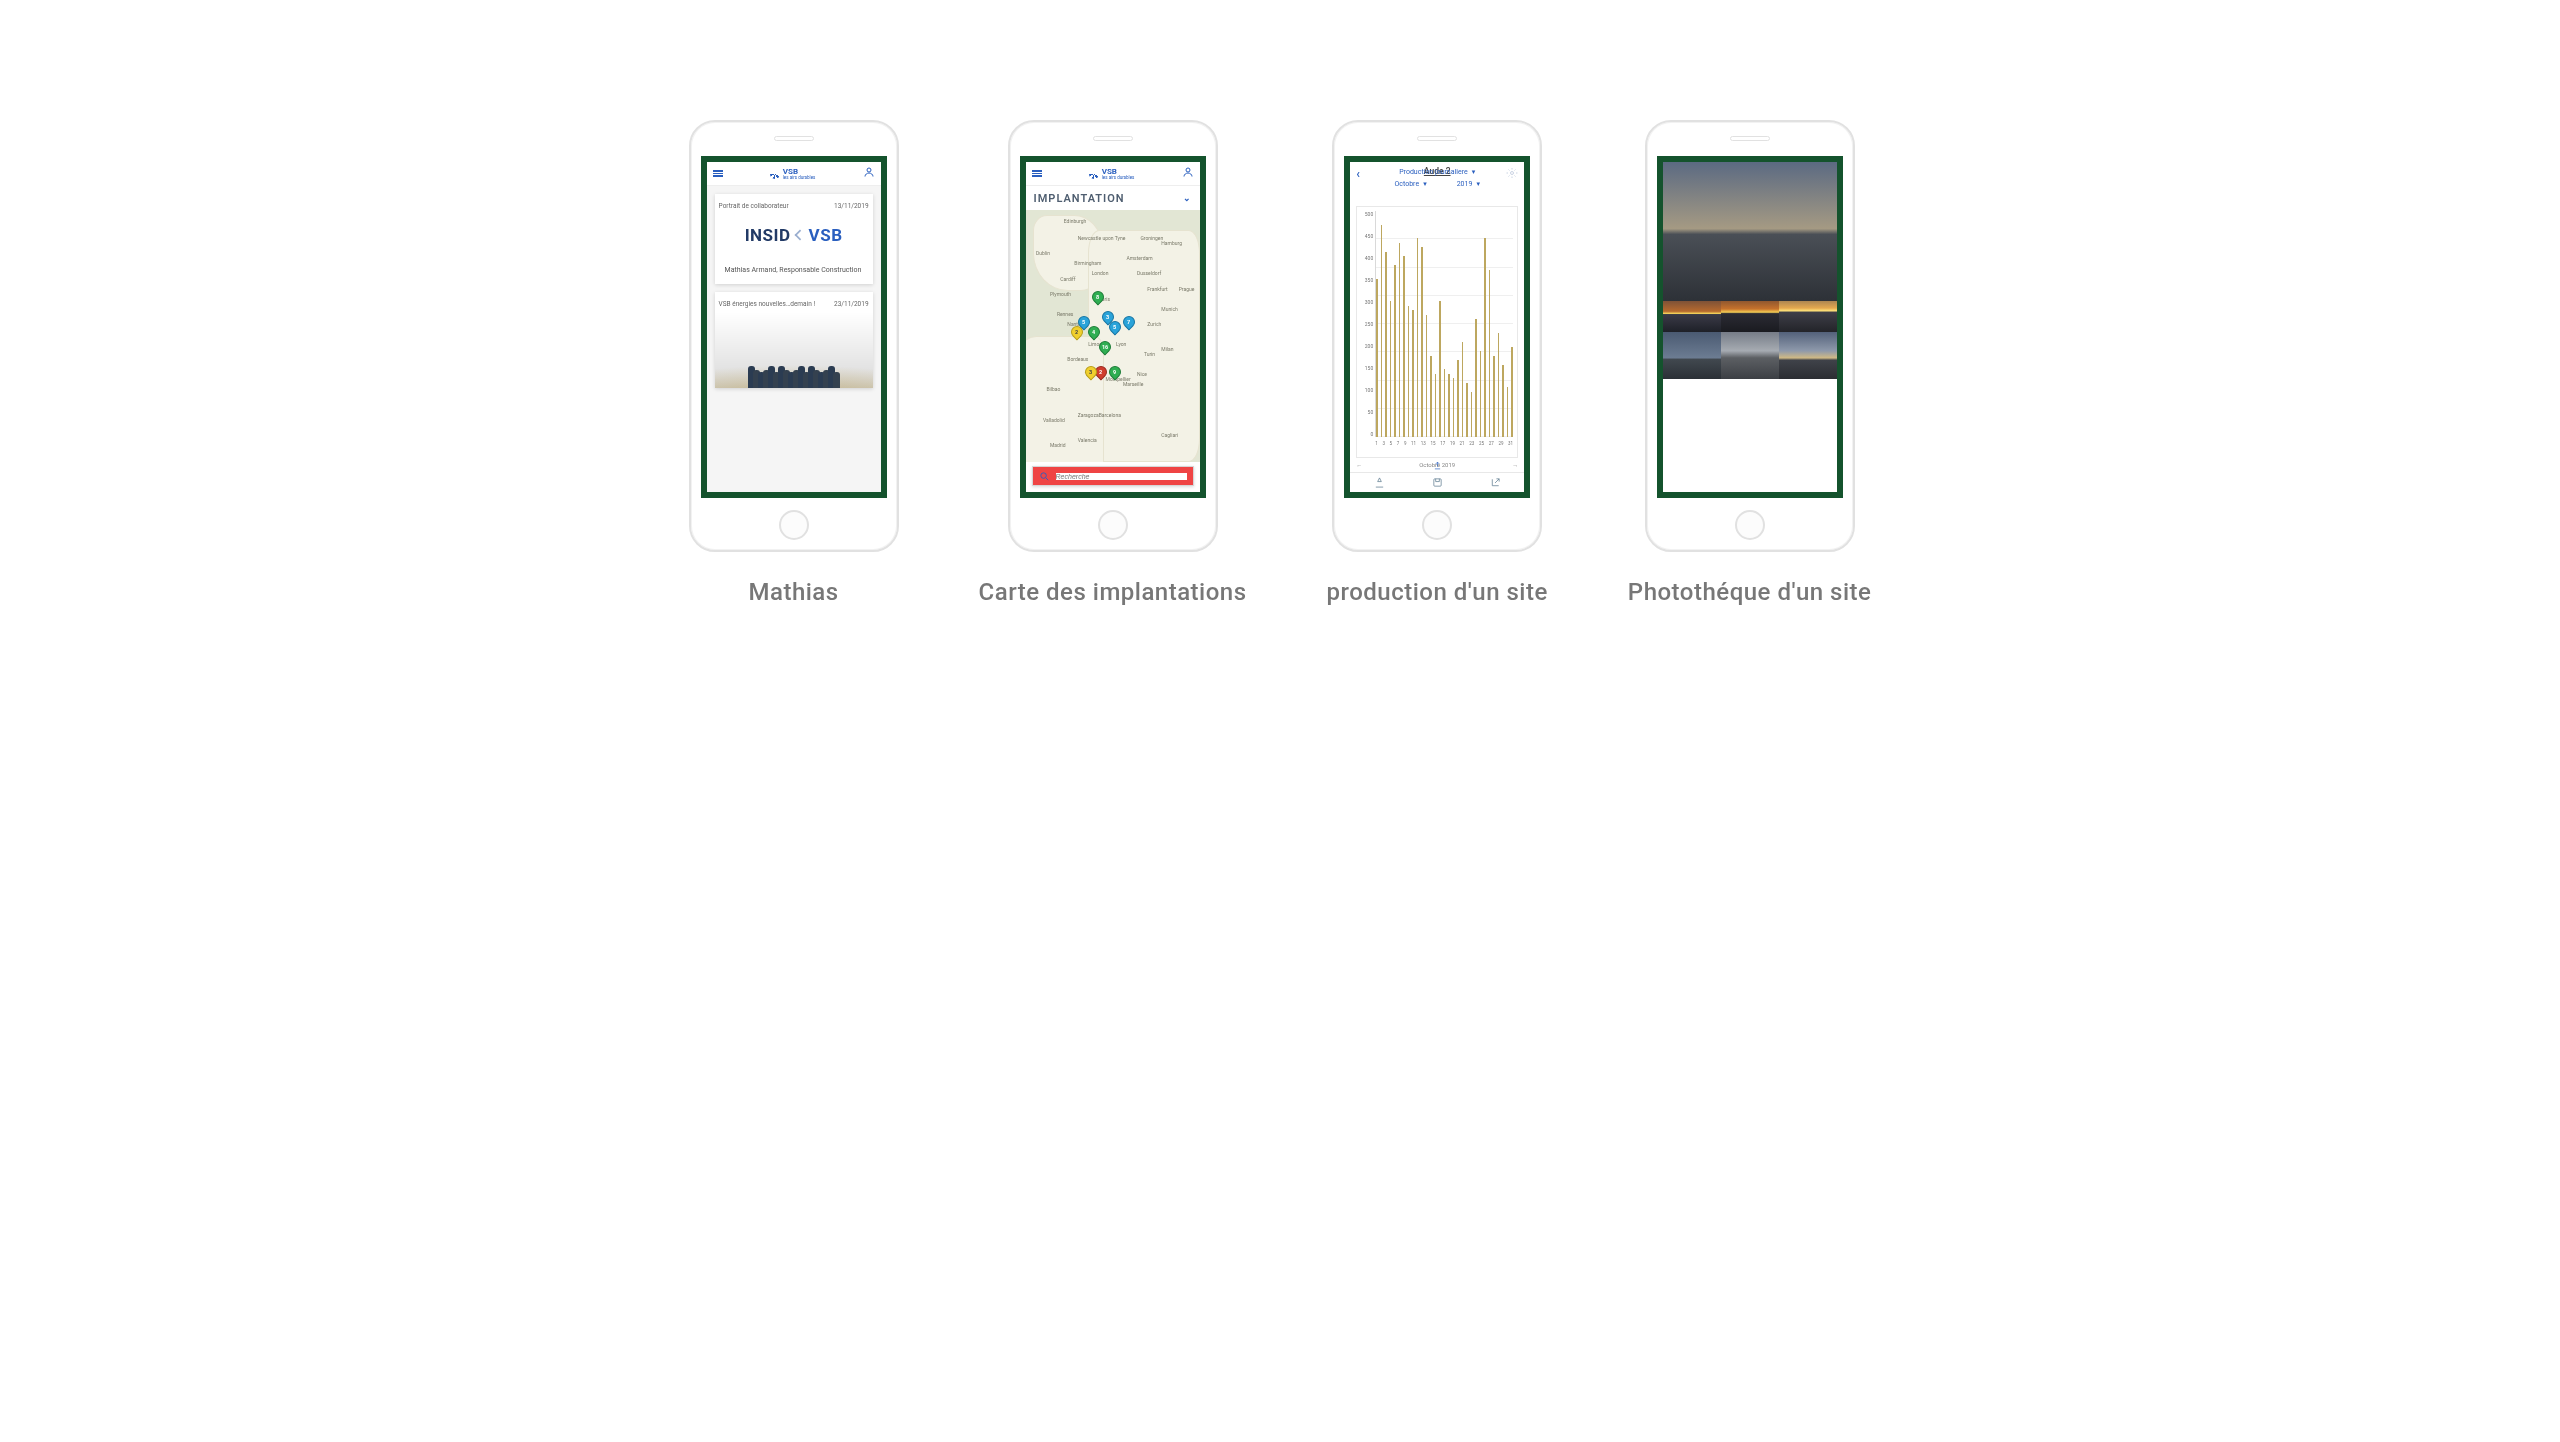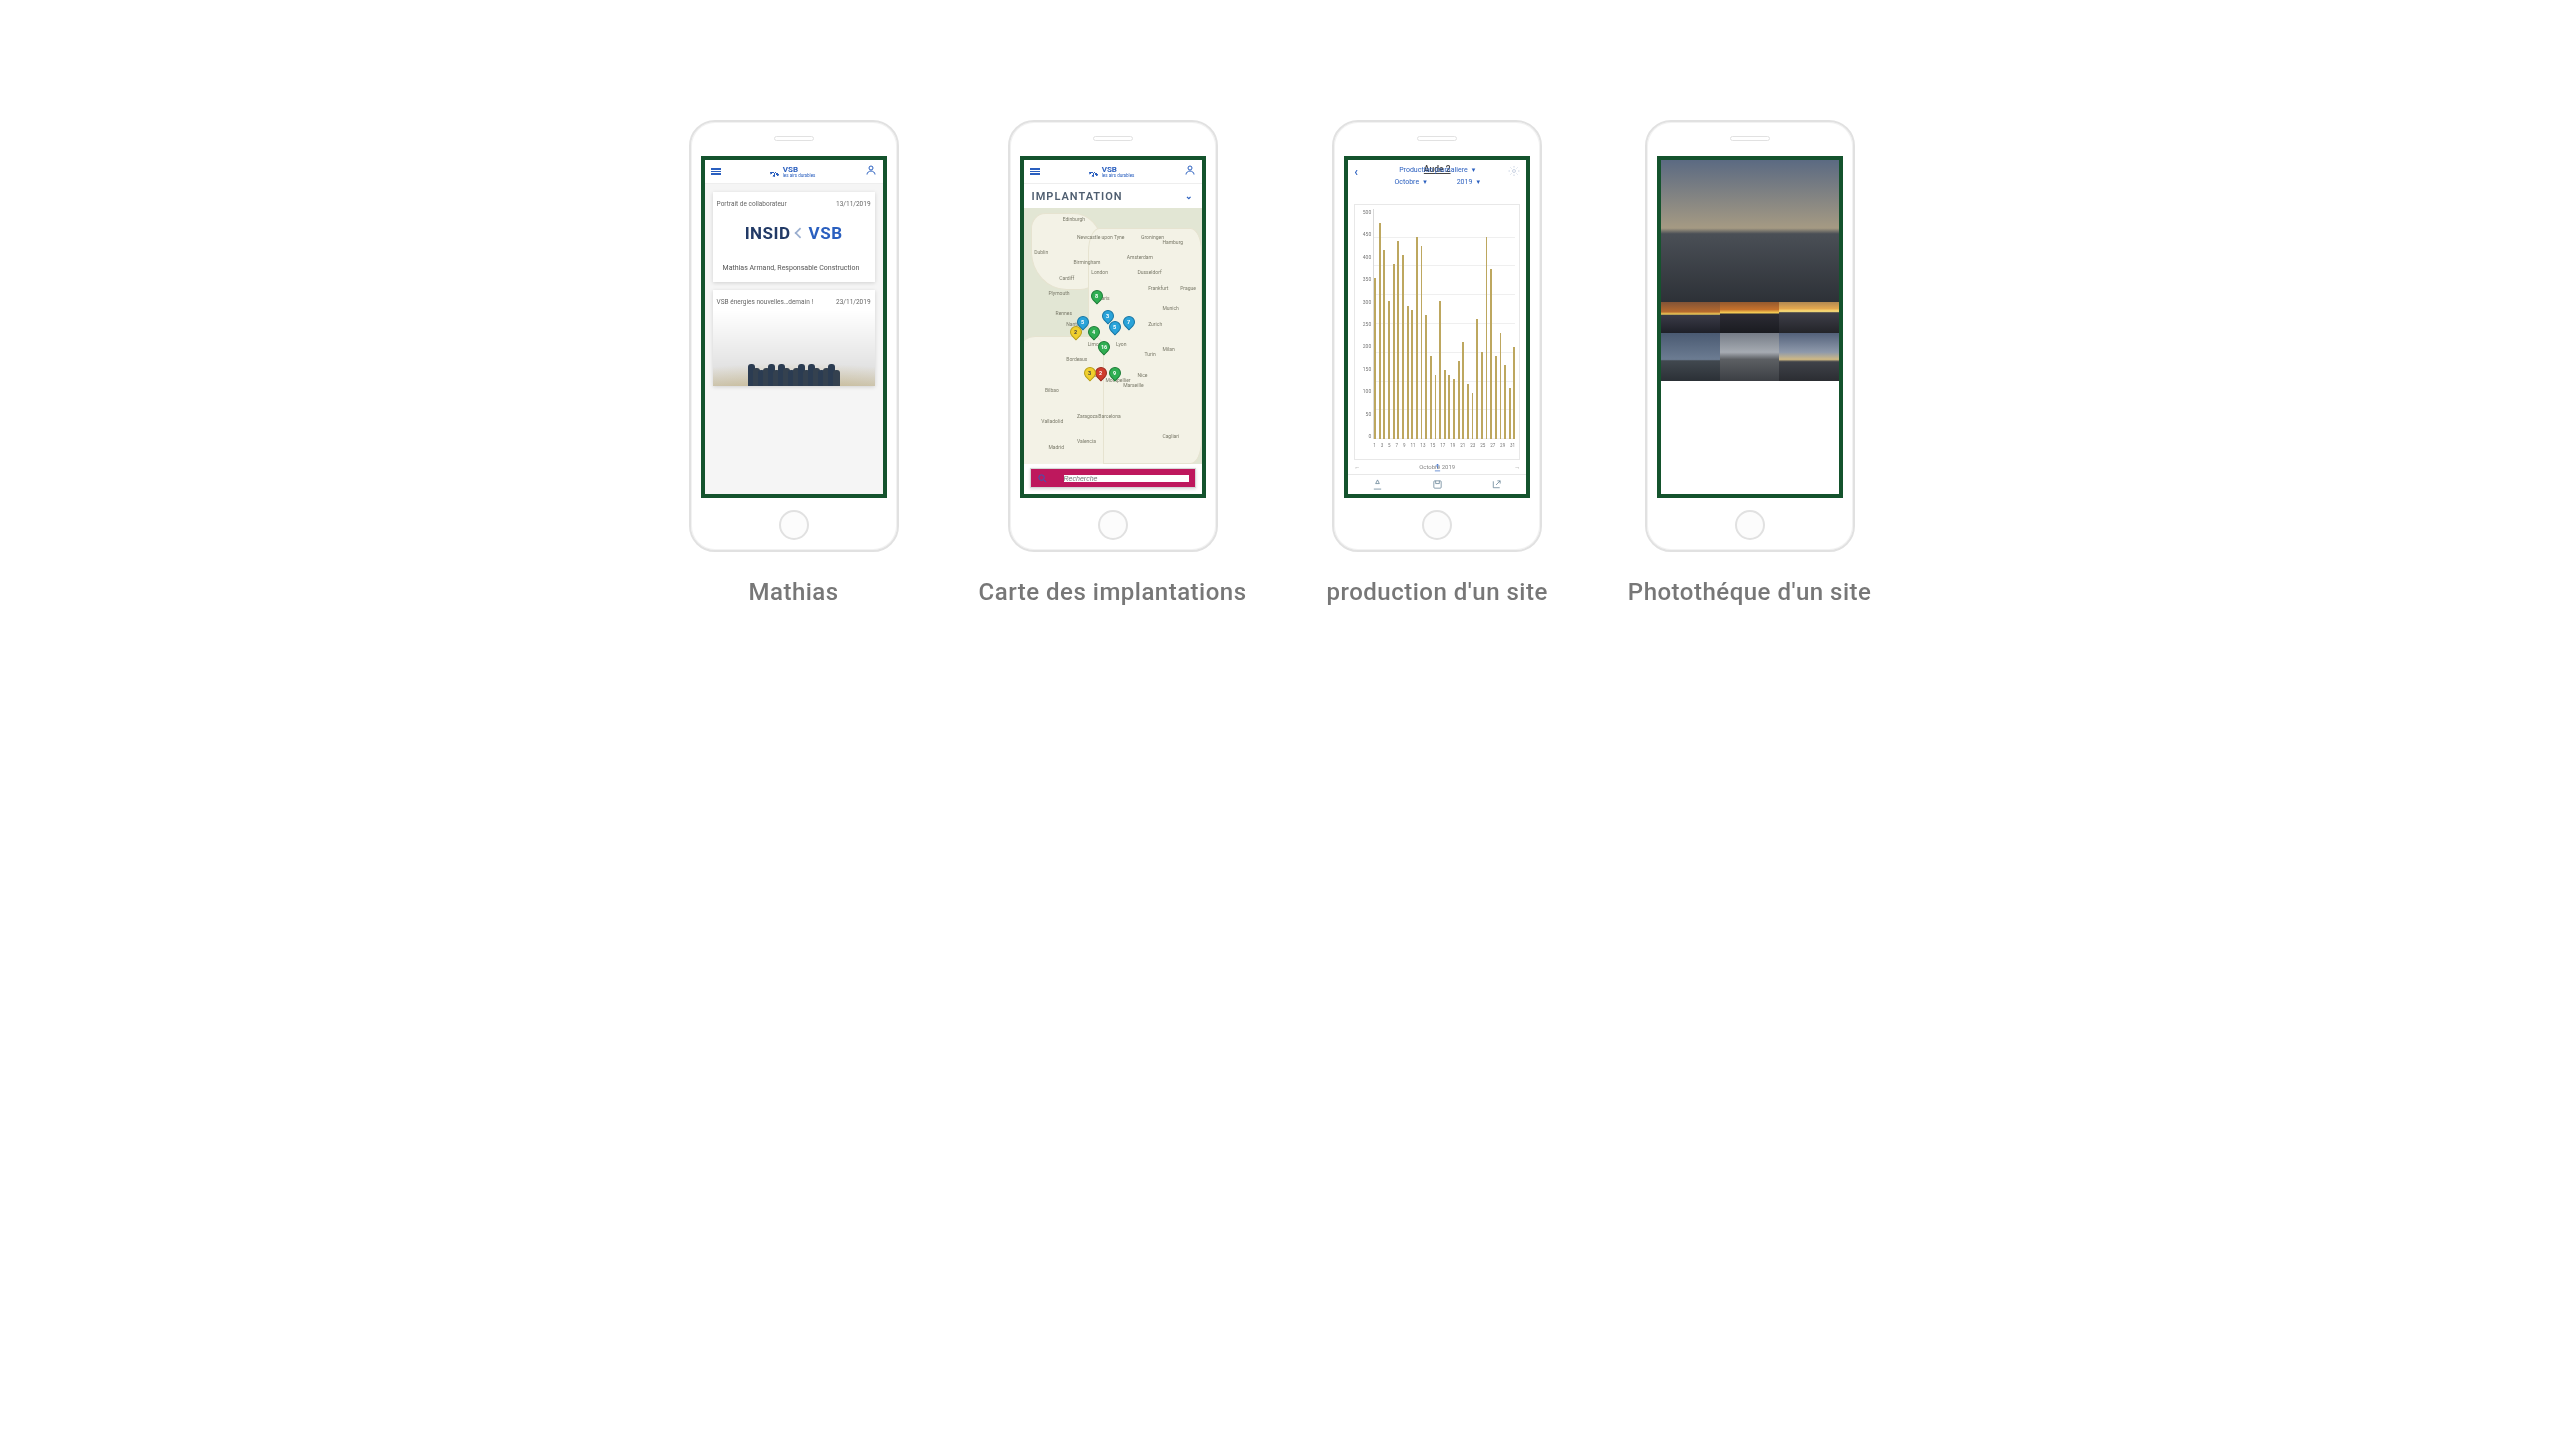--- a/index.html
+++ b/index.html
@@ -26,21 +26,21 @@
       position:absolute; top:14px; left:50%; transform:translateX(-50%);
       width:40px; height:5px; border:1.5px solid #e1e1e1; border-radius:4px;
     }
     .home {
       position:absolute; bottom:10px; left:50%; transform:translateX(-50%);
       width:30px; height:30px; border:2px solid #e1e1e1; border-radius:50%; background:#fcfcfc;
     }
     .screen {
       position:absolute; left:10px; right:10px; top:34px; bottom:52px;
       background:#fff; overflow:hidden;
-      border:4px solid #14532d;
+      border:6px solid #14532d;
     }
     
     .topbar {
       height:24px; display:flex; align-items:center; justify-content:space-between;
       padding:0 6px; border-bottom:1px solid #eee; font-size:8px;
     }
     .menu-btn { display:flex; flex-direction:column; gap:1px; }
     .menu-btn span { display:block; width:10px; height:1.5px; background:#2a5fbf; }
     .logo { display:flex; align-items:center; gap:3px; color:#2a5fbf; font-weight:700; font-size:8px; }
     .logo-swirl { width:10px; height:10px; border-radius:50%; background:
@@ -103,23 +103,23 @@
       position:absolute; width:12px;height:12px; border-radius:50% 50% 50% 0;
       transform:rotate(-45deg); border:1.5px solid; display:flex; align-items:center; justify-content:center;
       font-size:5.5px; font-weight:700; color:#fff;
     }
     .pin span{ transform:rotate(45deg);}
     .pin.blue{ background:#2aa3d9; border-color:#1876a3; }
     .pin.green{ background:#2fae52; border-color:#1f7d39;}
     .pin.yellow{ background:#f0cf2e; border-color:#b89f19; color:#444;}
     .pin.red{ background:#cf3d2e; border-color:#9a2b20;}
     .search-bar {
-      position:absolute; left:6px; right:6px; bottom:6px; height:20px; background:#be185d;
+      position:absolute; left:6px; right:6px; bottom:6px; height:20px; background:#ef4444;
       border:1px solid #d6d6d6; box-shadow:0 1px 3px rgba(0,0,0,.15);
-      display:flex; align-items:center; padding:0 6px; gap:16px;
+      display:flex; align-items:center; padding:0 6px; gap:6px;
     }
     .mag { color:#2a5fbf; }
     .mag svg{width:11px;height:11px; stroke:#2a5fbf; stroke-width:2; fill:none;}
     .search-bar input{ border:none; font-size:7px; color:#666; outline:none; flex:1; font-style:italic; }
 
     
     .prod .topbar{ border-bottom:none; }
     .prod .back{ color:#2a5fbf; font-size:12px; font-weight:600; }
     .prod .gear svg{width:12px;height:12px; stroke:#b9c5da; fill:none; stroke-width:1.5;}
     .prod-title{ position:absolute; left:0; right:0; top:4px; text-align:center; font-size:8.5px; font-weight:600; color:#444;text-decoration:underline;}

